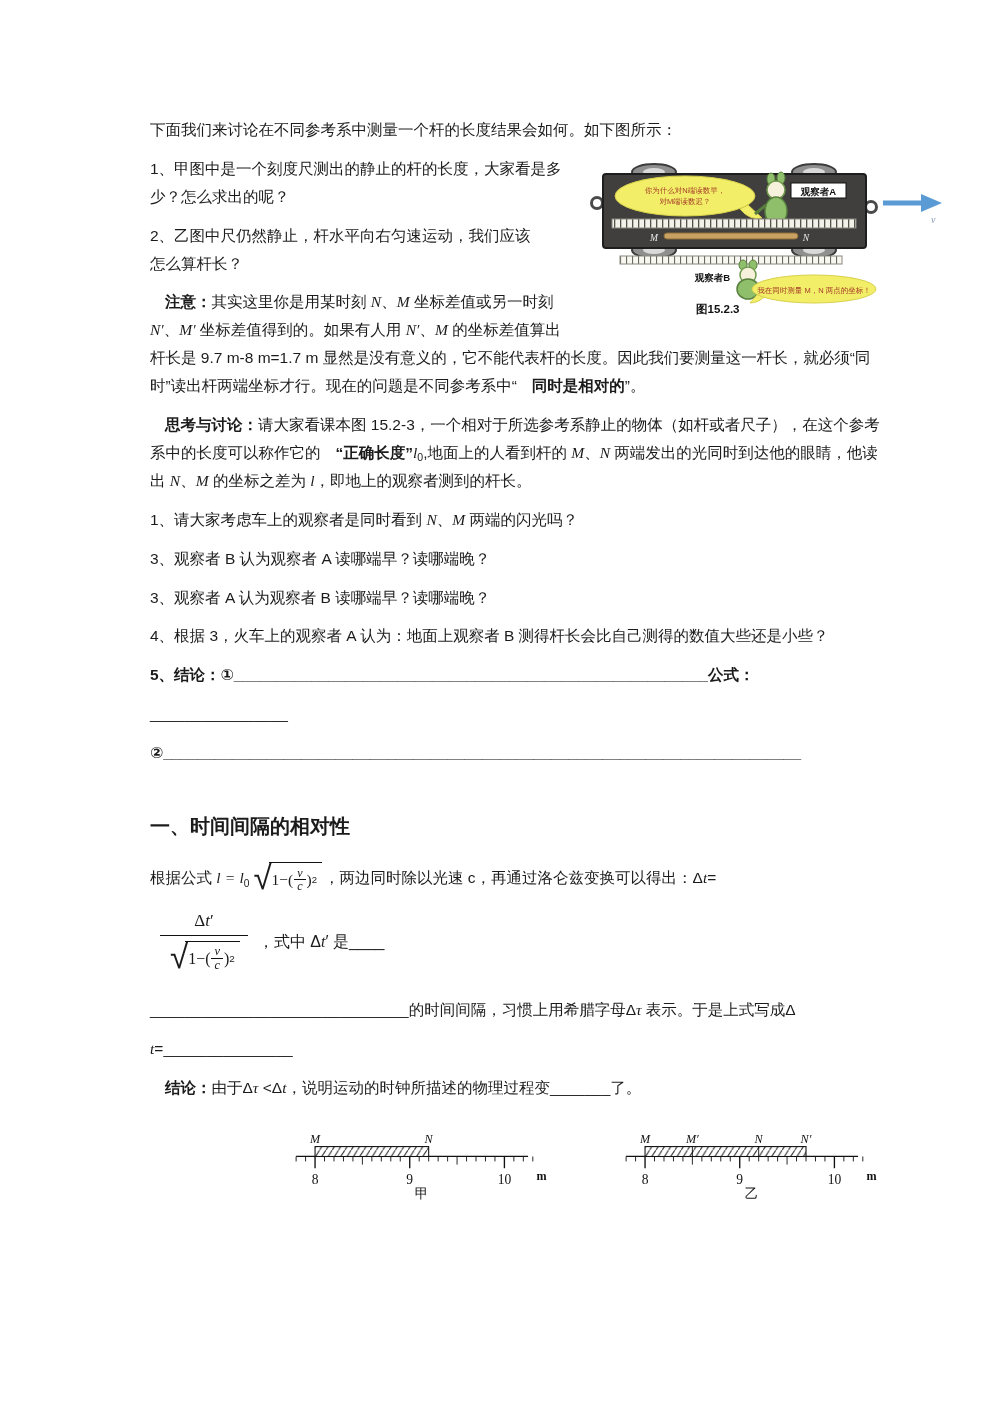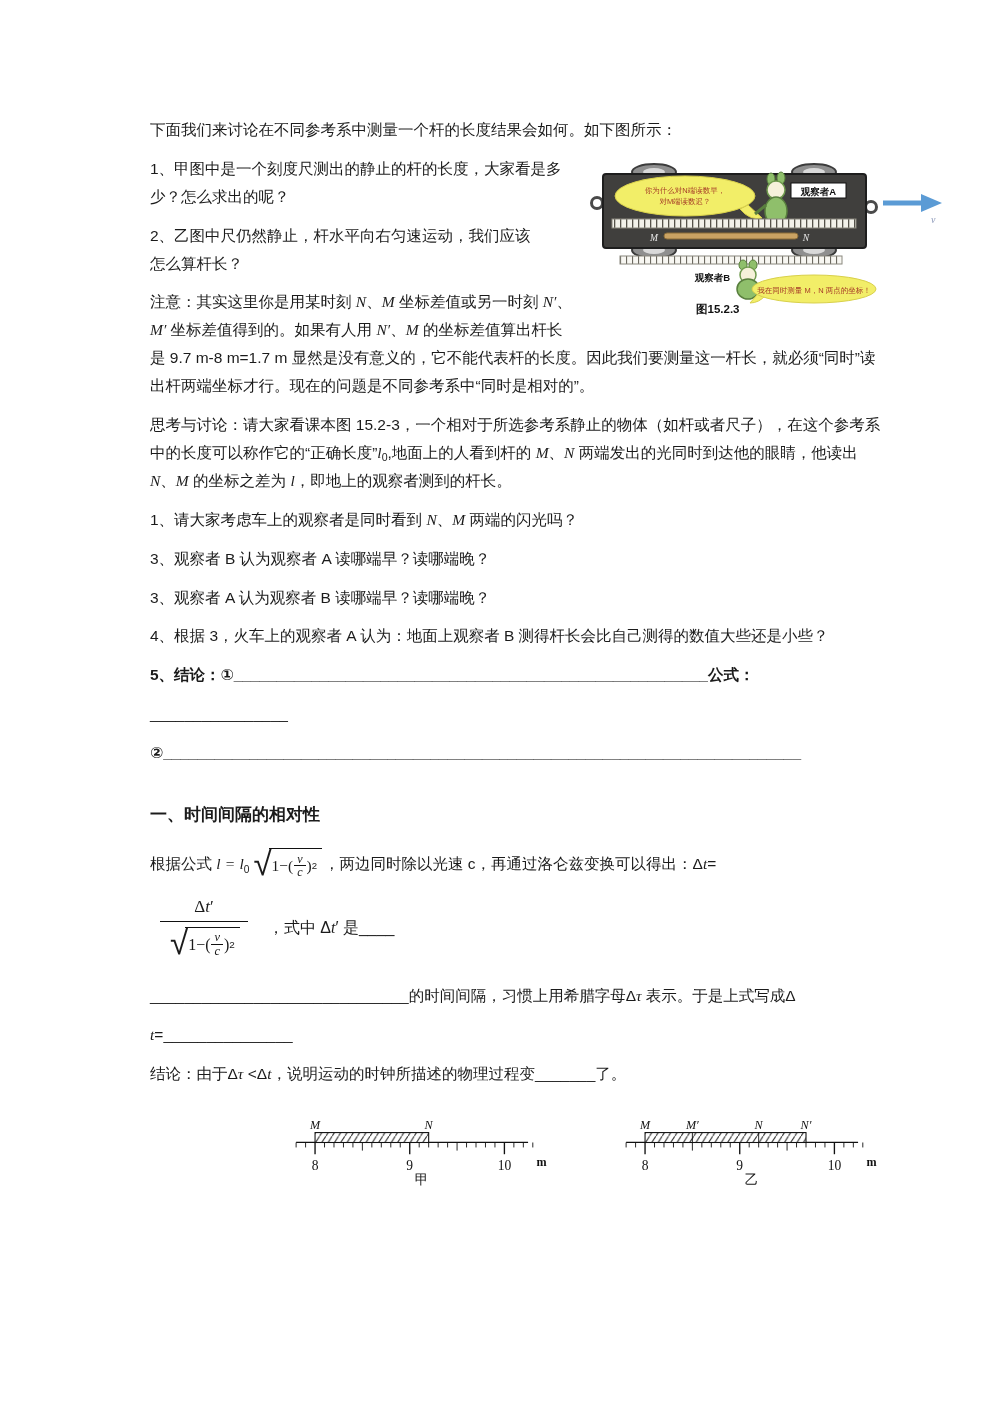--- a/index.html
+++ b/index.html
@@ -1,58 +1,58 @@
 <!DOCTYPE html>
 <html><head>
 <meta charset="utf-8">
 <style>
   html,body{margin:0;padding:0;background:#fff;}
   body{width:1000px;height:1414px;overflow:hidden;
        font-family:"Liberation Sans","DejaVu Sans",sans-serif;
        font-size:15.5px;color:#1b1b1b;}
   .page{padding:116px 116px 0 150px;}
   .page p{margin:0 0 11px;line-height:1.8;}
-  .b{font-weight:400;}
+  .b{font-weight:700;margin-left:15px;}
   .i{font-style:italic;font-family:"Liberation Serif","DejaVu Serif",serif;}
   .sub{font-size:0.68em;vertical-align:-0.28em;}
 
   
   .train-fig{float:right;width:352px;height:158px;margin:6px -58px 10px 14px;}
   .tbubble{font-size:7.5px;fill:#a63c28;font-family:"Liberation Sans",sans-serif;}
   .tlabel{font-size:9.5px;font-weight:700;fill:#111;font-family:"Liberation Sans",sans-serif;}
   .titalic{font-style:italic;font-size:9.5px;fill:#e9e9e9;font-family:"Liberation Serif",serif;}
   .tcap{font-size:11.5px;font-weight:700;fill:#111;font-family:"Liberation Sans",sans-serif;}
   .tv{font-style:italic;font-size:10px;fill:#8a97b8;font-family:"Liberation Serif",serif;}
 
   
   .p-item2{line-height:2.3;margin-bottom:8px;}
   .p-notice{line-height:1.95;margin-bottom:13px;}
   .p-discuss{margin-bottom:13px;}
   .p-dq5a{margin-bottom:7px;font-weight:bold;}
   .p-dq5b{margin-bottom:9px;}
   .p-dq5c{margin-bottom:0;font-weight:bold;}
-  h2.heading{clear:both;font-size:17px;font-weight:700;margin:36px 0 22px;}
+  h2.heading{clear:both;font-size:20px;font-weight:700;margin:46px 0 22px;}
 
   
   .mathrow{white-space:nowrap;}
   .mvar{font-family:"Liberation Serif","DejaVu Serif",serif;font-style:italic;}
   .mtext{font-family:"Liberation Serif","DejaVu Serif",serif;}
   .mop{padding:0 5px;font-family:"Liberation Serif",serif;}
   .msub{font-size:0.66em;}
   .msup{font-size:0.62em;vertical-align:0.55em;}
   .sqrt{display:inline-flex;align-items:flex-start;vertical-align:middle;margin:0 2px 0 4px;}
   .rsign{font-family:"DejaVu Sans",sans-serif;font-size:33px;line-height:1;font-weight:300;
          margin-right:-3px;transform:translateY(-1px);}
   .rbody{border-top:1.6px solid #111;padding:3px 5px 1px 3px;display:inline-flex;align-items:center;}
   .sfrac{display:inline-flex;flex-direction:column;align-items:center;font-size:0.78em;
          line-height:1.05;margin:0 1px;}
   .sfrac .sn{border-bottom:1.2px solid #111;padding:0 3px;}
   .sfrac .sd{padding:0 3px;}
   .p-formula{margin-bottom:8px;}
-  .frac-row{display:flex;align-items:center;gap:20px;margin:16px 0 22px;font-size:16px;}
+  .frac-row{display:flex;align-items:center;gap:10px;margin:16px 0 22px;font-size:16px;}
   .bigfrac{display:inline-flex;flex-direction:column;align-items:center;margin-left:10px;}
   .bigfrac .fn{padding:0 6px 4px;font-size:17px;}
   .bigfrac .fd{border-top:1.6px solid #111;padding:5px 6px 0;}
   .p-interval{margin:24px 0 12px;}
   .p-tline{margin-bottom:10px;}
   .p-conclusion{margin-bottom:14px;}
 
   
   .ruler-row{display:flex;gap:64px;margin:14px 0 0 138px;clear:both;}
   .rnum{font:15px "Liberation Serif","DejaVu Serif",serif;fill:#111;}

